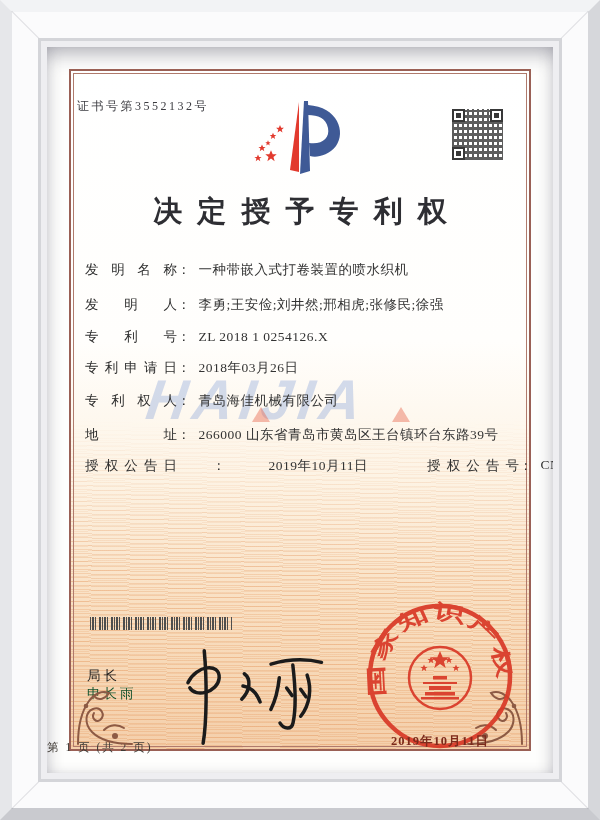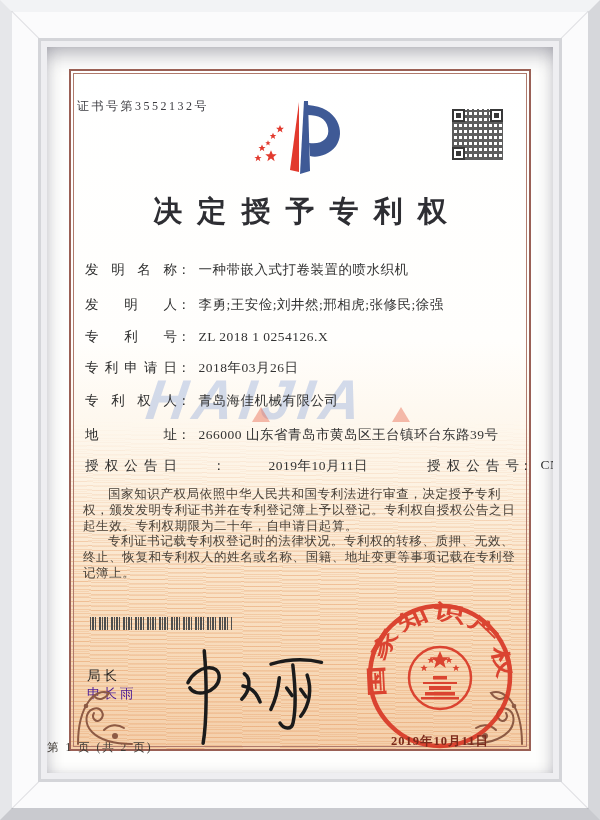--- a/index.html
+++ b/index.html
@@ -79,21 +79,21 @@
              letter-spacing:.6px; color:#463f37; }
 
   
   .barcode { position:absolute; left:43px; top:570px; width:142px; height:13px; z-index:3;
       background:repeating-linear-gradient(90deg,
         #4e4e4e 0 1px, transparent 1px 2px, #4e4e4e 2px 4px, transparent 4px 5px,
         #4e4e4e 5px 6px, transparent 6px 9px, #4e4e4e 9px 11px, transparent 11px 12px); }
   .signer-title { position:absolute; left:40px; top:620px; z-index:3; font-size:13.5px;
       letter-spacing:3px; color:#1f1f1f; font-family:"Liberation Sans","DejaVu Sans",sans-serif; }
   .signer-name  { position:absolute; left:40px; top:638px; z-index:3; font-size:13.5px;
-      letter-spacing:3px; color:#4c1d95; font-family:"Liberation Sans","DejaVu Sans",sans-serif; }
+      letter-spacing:3px; color:#14532d; font-family:"Liberation Sans","DejaVu Sans",sans-serif; }
   .signature { position:absolute; left:115px; top:590px; z-index:4; }
   .seal { position:absolute; left:316px; top:552px; width:154px; height:154px; z-index:4; opacity:.93; }
   .seal-date { position:absolute; left:316px; top:686px; width:154px; z-index:5; text-align:center;
       font-size:12.5px; letter-spacing:1px; color:#7c2a1c; font-weight:bold; }
   .footer { position:absolute; left:0; right:0; top:693px; z-index:3; text-align:left;
       font-size:11.5px; letter-spacing:2px; color:#3f3a35; }
   .orn { position:absolute; bottom:27px; z-index:3; }
   .orn-l { left:27px; } .orn-r { right:27px; transform:scaleX(-1); }
 </style>
 </head>
@@ -179,24 +179,20 @@
       <span class="f-label">授权公告日</span>
         <span class="f-colon">：</span>
         <span class="f-value">2019年10月11日</span>
       <span class="pair2">
         <span class="f-label">授权公告号</span>
           <span class="f-colon">：</span>
           <span class="f-value">CN 108179530 B</span>
       </span>
     </div>
 
-    <div class="paras">
-      <p>国家知识产权局依照中华人民共和国专利法进行审查，决定授予专利权，颁发发明专利证书并在专利登记簿上予以登记。专利权自授权公告之日起生效。专利权期限为二十年，自申请日起算。</p>
-      <p>专利证书记载专利权登记时的法律状况。专利权的转移、质押、无效、终止、恢复和专利权人的姓名或名称、国籍、地址变更等事项记载在专利登记簿上。</p>
-    </div>
 
     <div class="barcode"></div>
     <div class="signer-title">局长</div>
     <div class="signer-name">申长雨</div>
 
     <svg class="signature" width="175" height="122" viewBox="0 0 200 140">
       <g fill="none" stroke="#1b1b1b" stroke-width="4" stroke-linecap="round" stroke-linejoin="round" transform="rotate(-2 100 70)">
         <path d="M30,50 C40,30 68,28 66,46 C64,62 38,68 32,56"></path>
         <path d="M50,14 C52,48 50,96 45,120"></path>
         <path d="M95,42 C103,48 101,62 91,71"></path>

